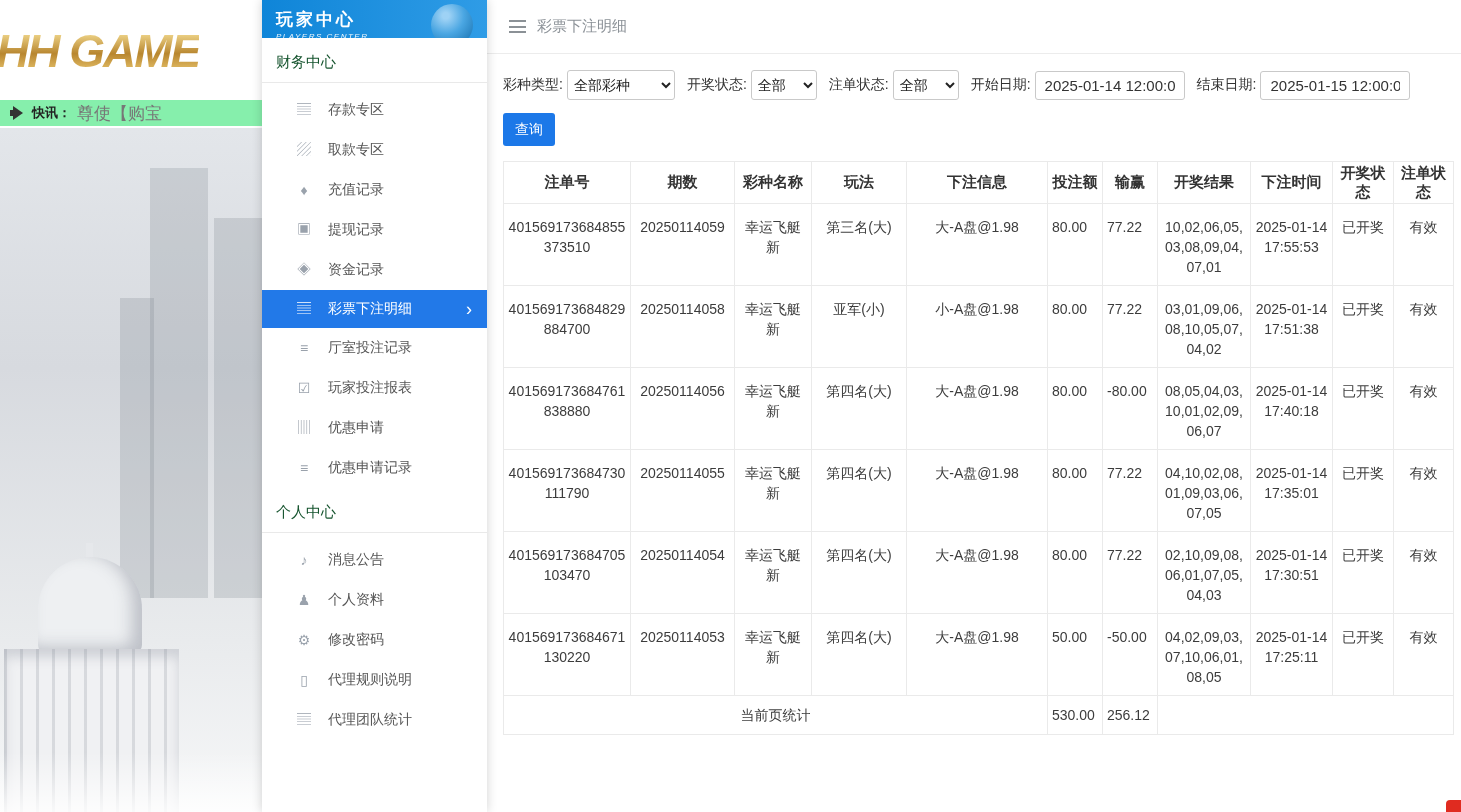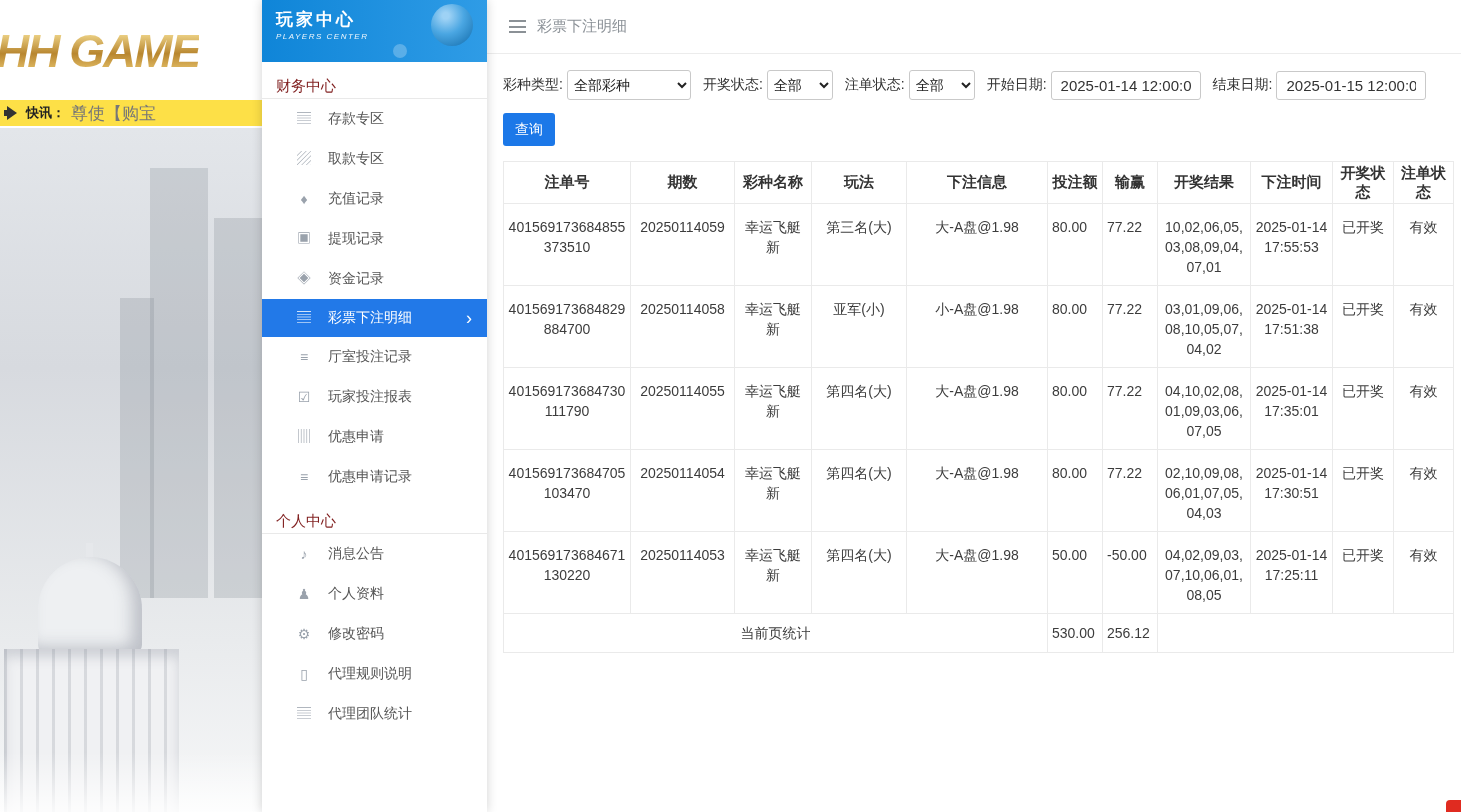--- a/index.html
+++ b/index.html
@@ -7,21 +7,21 @@
   body { font-family:"Liberation Sans", sans-serif; background:#fff; position:relative; }
   .stage { position:relative; width:1461px; height:812px; overflow:hidden; }
 
   
   .site-bg { position:absolute; left:0; top:0; width:262px; height:812px; background:#fff; }
   .logo { position:absolute; left:-4px; top:24px; font-size:46px; font-weight:bold; font-style:italic;
           letter-spacing:-2px; white-space:nowrap;
           background:linear-gradient(180deg,#f2d98e 15%,#b8862f 55%,#e8c46d 90%);
           -webkit-background-clip:text; background-clip:text; color:#c7a24a; -webkit-text-fill-color:transparent; }
   .ticker { position:absolute; left:0; top:100px; width:262px; height:26px; display:flex; align-items:center;
-            gap:6px; padding-left:4px; background:#fde047; overflow:hidden; white-space:nowrap; }
+            gap:6px; padding-left:10px; background:#86efac; overflow:hidden; white-space:nowrap; }
   .spk { position:relative; width:16px; height:14px; flex:0 0 16px; }
   .spk::before { content:""; position:absolute; left:0; top:4px; width:4px; height:6px; background:#333; }
   .spk::after { content:""; position:absolute; left:3px; top:0; width:0; height:0;
                 border:7px solid transparent; border-left:10px solid #333; }
   .ticker-label { font-size:13px; font-weight:bold; color:#222; }
   .ticker-text { font-size:17px; color:#777; overflow:hidden; }
   .city { position:absolute; left:0; top:128px; width:262px; height:684px;
           background:linear-gradient(180deg,#e3e6ea 0%,#d7dadf 35%,#e9ebed 75%,#f6f7f8 100%); overflow:hidden; }
   .bld { position:absolute; background:rgba(115,122,134,.22); }
   .bld.b1 { left:150px; top:40px; width:58px; height:430px; }
@@ -33,30 +33,30 @@
                    border-radius:52px 52px 8px 8px; box-shadow:inset -10px -6px 16px rgba(130,136,148,.45); }
   .capitol .base { position:absolute; left:0; top:92px; width:175px; height:163px; background:#f0f1f3;
                    box-shadow:inset 0 8px 12px rgba(130,136,148,.30);
                    background-image:repeating-linear-gradient(90deg, rgba(140,146,156,.25) 0 3px, transparent 3px 16px); }
   .city .fade { position:absolute; left:0; bottom:0; width:100%; height:60px;
                 background:linear-gradient(180deg, rgba(255,255,255,0), rgba(255,255,255,.85)); }
 
   
   .sidebar { position:absolute; left:262px; top:0; width:225px; height:812px; background:#fff;
              box-shadow:0 0 10px rgba(0,0,0,.18); z-index:3; }
-  .sb-head { height:62px; background:linear-gradient(90deg,#0f85d8,#2f9ce6); color:#fff;
+  .sb-head { height:38px; background:linear-gradient(90deg,#0f85d8,#2f9ce6); color:#fff;
              padding:8px 8px 0 14px; position:relative; overflow:hidden; }
   .sb-title { font-size:17px; font-weight:bold; letter-spacing:3px; }
   .sb-sub { font-size:8px; letter-spacing:1.5px; opacity:.92; margin-top:1px;font-style:italic; }
   .sb-ball { position:absolute; right:14px; top:4px; width:42px; height:42px; border-radius:50%;
              background:radial-gradient(circle at 35% 28%, #9ed2f5 8%, #4aa6e2 45%, #156fae 95%);
              box-shadow:-52px 26px 0 -14px rgba(255,255,255,.25); }
   .sb-nav { height:760px; overflow:hidden; }
-  .sb-sec-title { color:#7f1d1d; font-size:15px; padding:15px 14px 2px; border-bottom:1px solid #e9e9e9;
-                  }
+  .sb-sec-title { color:#14532d; font-size:15px; padding:15px 14px 10px; border-bottom:1px solid #e9e9e9;
+                  margin-bottom:7px; }
   .si { display:flex; align-items:center; height:40px; padding-left:33px; color:#555; font-size:14px;
         cursor:pointer; position:relative; }
   .si .ic { width:18px; margin-right:15px; color:#9aa2ac; font-size:14px; text-align:center; }
   .si.active { background:#2279e8; color:#fff; height:38px; }
   .si.active .ic { color:#fff; }
   .si .chev { position:absolute; right:15px; font-size:18px; line-height:1; color:#fff; }
 
   
   .main { position:absolute; left:487px; top:0; width:974px; height:812px; background:#fff; }
   .topbar { height:54px; border-bottom:1px solid #ececec; display:flex; align-items:center; gap:11px;
@@ -64,21 +64,21 @@
   .menu-ic { width:17px; height:13px; display:flex; flex-direction:column; justify-content:space-between; cursor:pointer; }
   .menu-ic i { display:block; height:2px; background:#8b9196; }
   .page-title { color:#8b9197; font-size:15px; }
 
   .content { padding:16px 14px 0 16px; }
   .filter-row { display:flex; align-items:center; font-size:14px; color:#333; white-space:nowrap; }
   .flabel { margin-right:4px; }
   .fgap { width:12px; flex:0 0 12px; }
   select { height:30px; border:1px solid #c9c9c9; border-radius:3px; background:#fff; font-size:14px;
            color:#222; padding:0 2px; }
-  .w120 { width:124px; } .w66 { width:66px; }
+  .w120 { width:108px; } .w66 { width:66px; }
   .fdate { height:29px; width:150px; border:1px solid #c9c9c9; border-radius:3px; font-size:15px;
            color:#333; padding:0 9px; }
   .query-btn { margin-top:13px; width:52px; height:33px; background:#1c78e8; color:#fff; border:none;
                border-radius:3px; font-size:14px; cursor:pointer; }
 
   .table-wrap { margin-top:15px; }
   table { width:100%; border-collapse:collapse; table-layout:fixed; }
   th, td { border:1px solid #eaeaea; }
   th { height:42px; font-size:15px; font-weight:bold; color:#333; text-align:center; background:#fff; padding:0 2px; }
   td { font-size:14px; color:#3c3c3c; text-align:center; vertical-align:top; padding:13px 4px 8px; line-height:20px; }
@@ -277,20 +277,33 @@
                 <td>亚军(小)</td>
                 <td>小-A盘@1.98</td>
                 <td class="num">80.00</td>
                 <td class="num">77.22</td>
                 <td class="wrap">03,01,09,06,08,10,05,07,04,02</td>
                 <td>2025-01-14 17:51:38</td>
                 <td>已开奖</td>
                 <td>有效</td>
               </tr>
               <tr class="datarow">
+                <td class="wrap">401569173684761838880</td>
+                <td>20250114056</td>
+                <td>幸运飞艇新</td>
+                <td>第四名(大)</td>
+                <td>大-A盘@1.98</td>
+                <td class="num">80.00</td>
+                <td class="num">-80.00</td>
+                <td class="wrap">08,05,04,03,10,01,02,09,06,07</td>
+                <td>2025-01-14 17:40:18</td>
+                <td>已开奖</td>
+                <td>有效</td>
+              </tr>
+              <tr class="datarow">
                 <td class="wrap">401569173684730111790</td>
                 <td>20250114055</td>
                 <td>幸运飞艇新</td>
                 <td>第四名(大)</td>
                 <td>大-A盘@1.98</td>
                 <td class="num">80.00</td>
                 <td class="num">77.22</td>
                 <td class="wrap">04,10,02,08,01,09,03,06,07,05</td>
                 <td>2025-01-14 17:35:01</td>
                 <td>已开奖</td>

